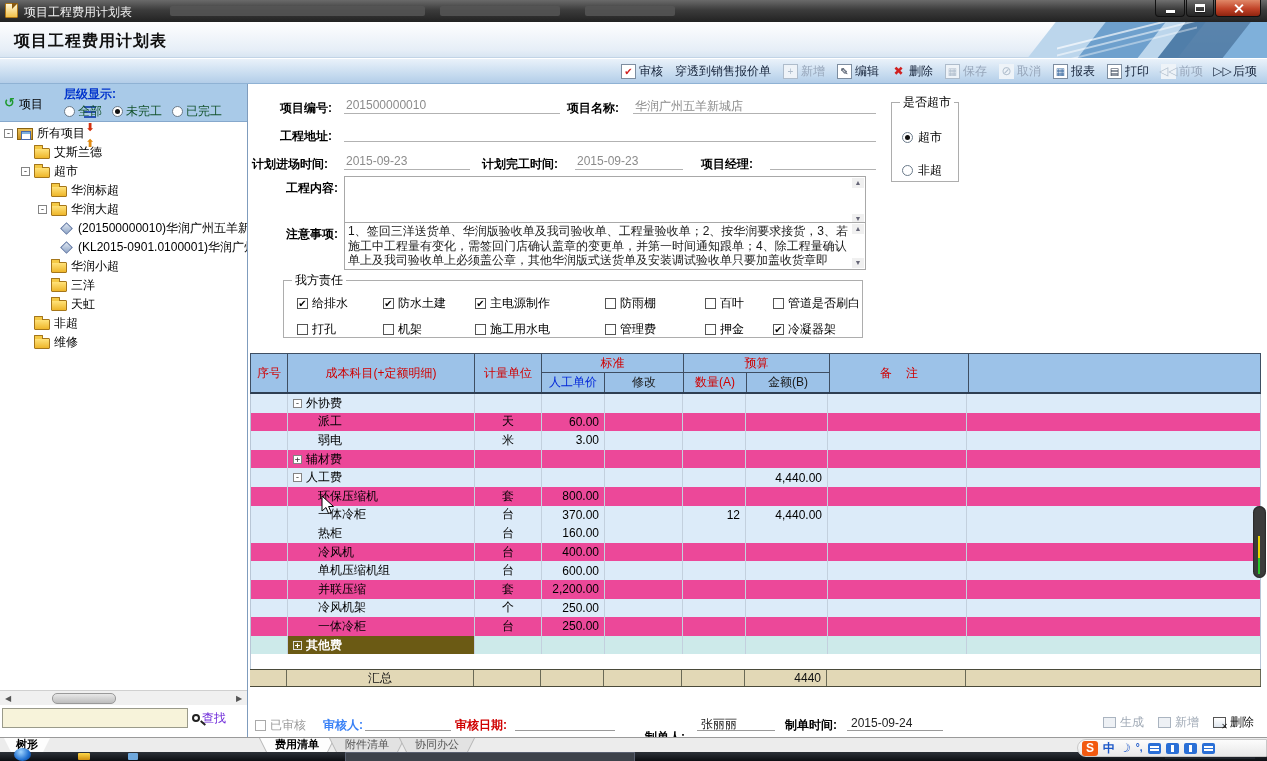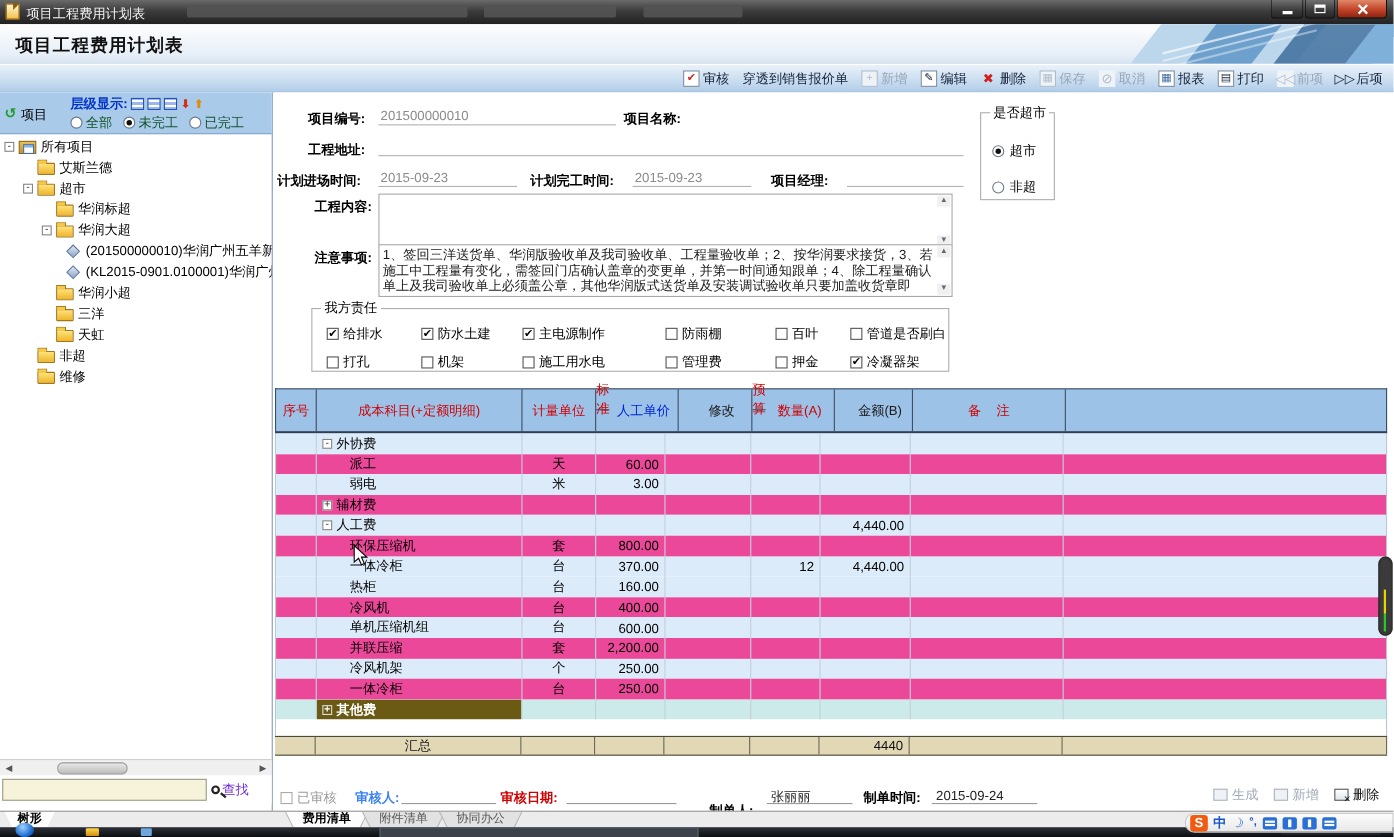--- a/index.html
+++ b/index.html
@@ -46,21 +46,21 @@
   .titem.disabled { color:#97a6ba; }
   .ticon { display:inline-flex; width:15px; height:15px; align-items:center; justify-content:center; font-size:12px; }
   .ticon.boxy { border:1px solid #7d8da0; background:#fff; font-size:10px; }
   .ticon.dis { border-color:#aebccb; color:#aebccb; background:#eef3f8; }
 
   
   .sidebar { position:absolute; left:0; top:84px; width:248px; height:668px; background:#fff; border-right:1px solid #7f9cbd; }
   .side-hdr { position:absolute; left:0; top:0; width:100%; height:38px; background:#a9cae8; border-bottom:1px solid #86a8cc; }
   .refresh { position:absolute; left:4px; top:11px; color:#1f9a2f; font-size:13px; font-weight:bold; }
   .side-hdr .plabel { position:absolute; left:19px; top:12px; color:#000; }
-  .hier { position:absolute; left:64px; top:2px; color:#0033cc; font-weight:bold; display:flex; align-items:center; gap:3px; height:16px; }
+  .hier { position:absolute; left:64px; top:2px; color:#0033cc; font-weight:bold; display:flex; align-items:center; gap:3px; height:16px;flex-direction:column; }
   .vicon { width:12px; height:11px; border:1px solid #2a52b8; background:
       linear-gradient(#fff,#fff) , repeating-linear-gradient(0deg,#9ab8e8 0 2px,#fff 2px 4px); background-blend-mode:multiply; }
   .sorticon { font-weight:bold; font-size:11px; }
   .sorticon.desc { color:#d23010; } .sorticon.asc { color:#e08a10; }
   .filters { position:absolute; left:64px; top:19px; display:flex; gap:10px; align-items:center; color:#14532d; }
   .fopt { display:flex; align-items:center; gap:3px; }
   .radio { width:11px; height:11px; border:1px solid #6a7a8a; border-radius:50%; background:#fff; position:relative; }
   .radio.sel::after { content:""; position:absolute; left:2px; top:2px; width:5px; height:5px; border-radius:50%; background:#111; }
   .tree { position:absolute; left:0; top:40px; width:100%; height:566px; overflow:hidden; }
   .tnode { height:19px; display:flex; align-items:center; gap:4px; white-space:nowrap; color:#000; }
@@ -99,21 +99,21 @@
   fieldset legend { font-size:12px; color:#000; margin-left:8px; padding:0 3px; }
   .respgrid { display:grid; grid-template-columns:86px 92px 130px 100px 68px 1fr; row-gap:9px; padding:6px 0 0 13px; }
   .cbitem { display:flex; align-items:center; gap:4px; color:#000; }
   .cb { width:11px; height:11px; border:1px solid #555; background:#fff; font-size:10px; line-height:10px; text-align:center; color:#000; flex:none; }
   .superopt { display:flex; align-items:center; gap:5px; position:absolute; left:10px; }
 
   
   .grid { position:absolute; left:1px; top:269px; width:1011px; }
   .thead { display:flex; height:41px; background:#9cc2e8; border:1px solid #3e4e62; border-bottom:2px solid #2e3e52; }
   .th { display:flex; align-items:center; justify-content:center; color:#d00000; border-right:1px solid #3e4e62; font-size:12px; }
-  .thgroup { display:flex; flex-direction:row; border-right:1px solid #3e4e62; }
+  .thgroup { display:flex; flex-direction:column; border-right:1px solid #3e4e62; }
   .thtop { height:19px; display:flex; align-items:center; justify-content:center; color:#d00000; border-bottom:1px solid #3e4e62; }
   .thbot { display:flex; flex:1; }
   .thbot .th:last-child { border-right:none; }
   .th.blue { color:#0026d8; } .th.dark { color:#1a1a1a; }
   .c-seq{width:37px;flex:none;} .c-sub{width:187px;flex:none;} .c-unit{width:67px;flex:none;}
   .c-std{width:142px;flex:none;} .c-price{width:63px;flex:none;} .c-mod{width:78px;flex:none;}
   .c-bud{width:146px;flex:none;} .c-qty{width:63px;flex:none;} .c-amt{width:82px;flex:none;}
   .c-note{width:139px;flex:none;letter-spacing:14px;padding-left:14px;} .c-fill{flex:1;border-right:none;}
   .tbody { border-left:1px solid #b8c6d6; border-right:1px solid #b8c6d6; }
   .trow { display:flex; height:18.6px; }
@@ -348,20 +348,21 @@
       <span>查找</span>
     </span>
   </div>
 </div>
 
 <div class="main">
 
   <span class="flabel" style="left:31px;top:16px">项目编号:</span>
   <span class="fval" style="left:95px;top:14px;width:216px">201500000010</span>
   <span class="flabel" style="left:318px;top:16px">项目名称:</span>
+  <span class="fval" style="left:384px;top:14px;width:243px">华润广州五羊新城店</span>
 
   <span class="flabel" style="left:31px;top:44px">工程地址:</span>
   <span class="fval" style="left:95px;top:42px;width:532px"></span>
 
   <span class="flabel" style="left:3px;top:72px">计划进场时间:</span>
   <span class="fval" style="left:95px;top:70px;width:126px">2015-09-23</span>
   <span class="flabel" style="left:233px;top:72px">计划完工时间:</span>
   <span class="fval" style="left:326px;top:70px;width:108px">2015-09-23</span>
   <span class="flabel" style="left:452px;top:72px">项目经理:</span>
   <span class="fval" style="left:521px;top:70px;width:106px"></span>

